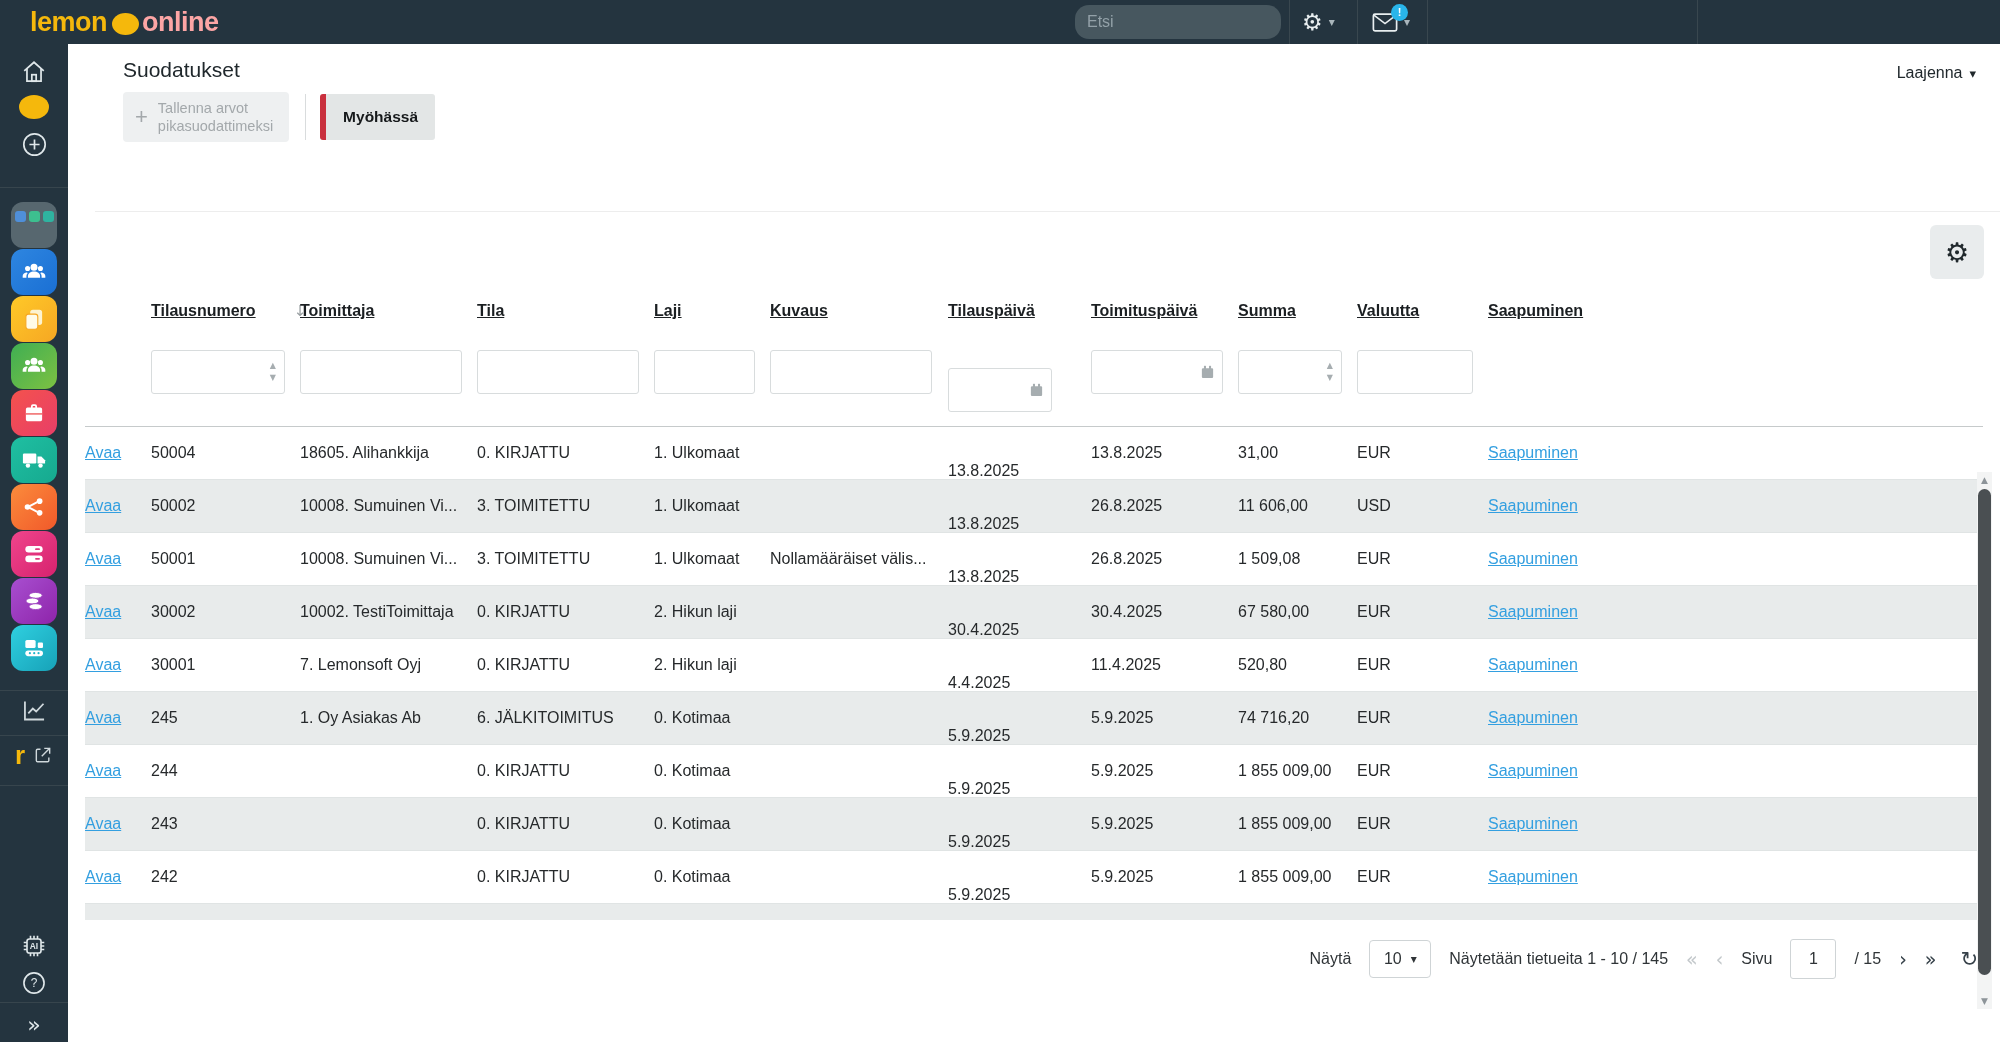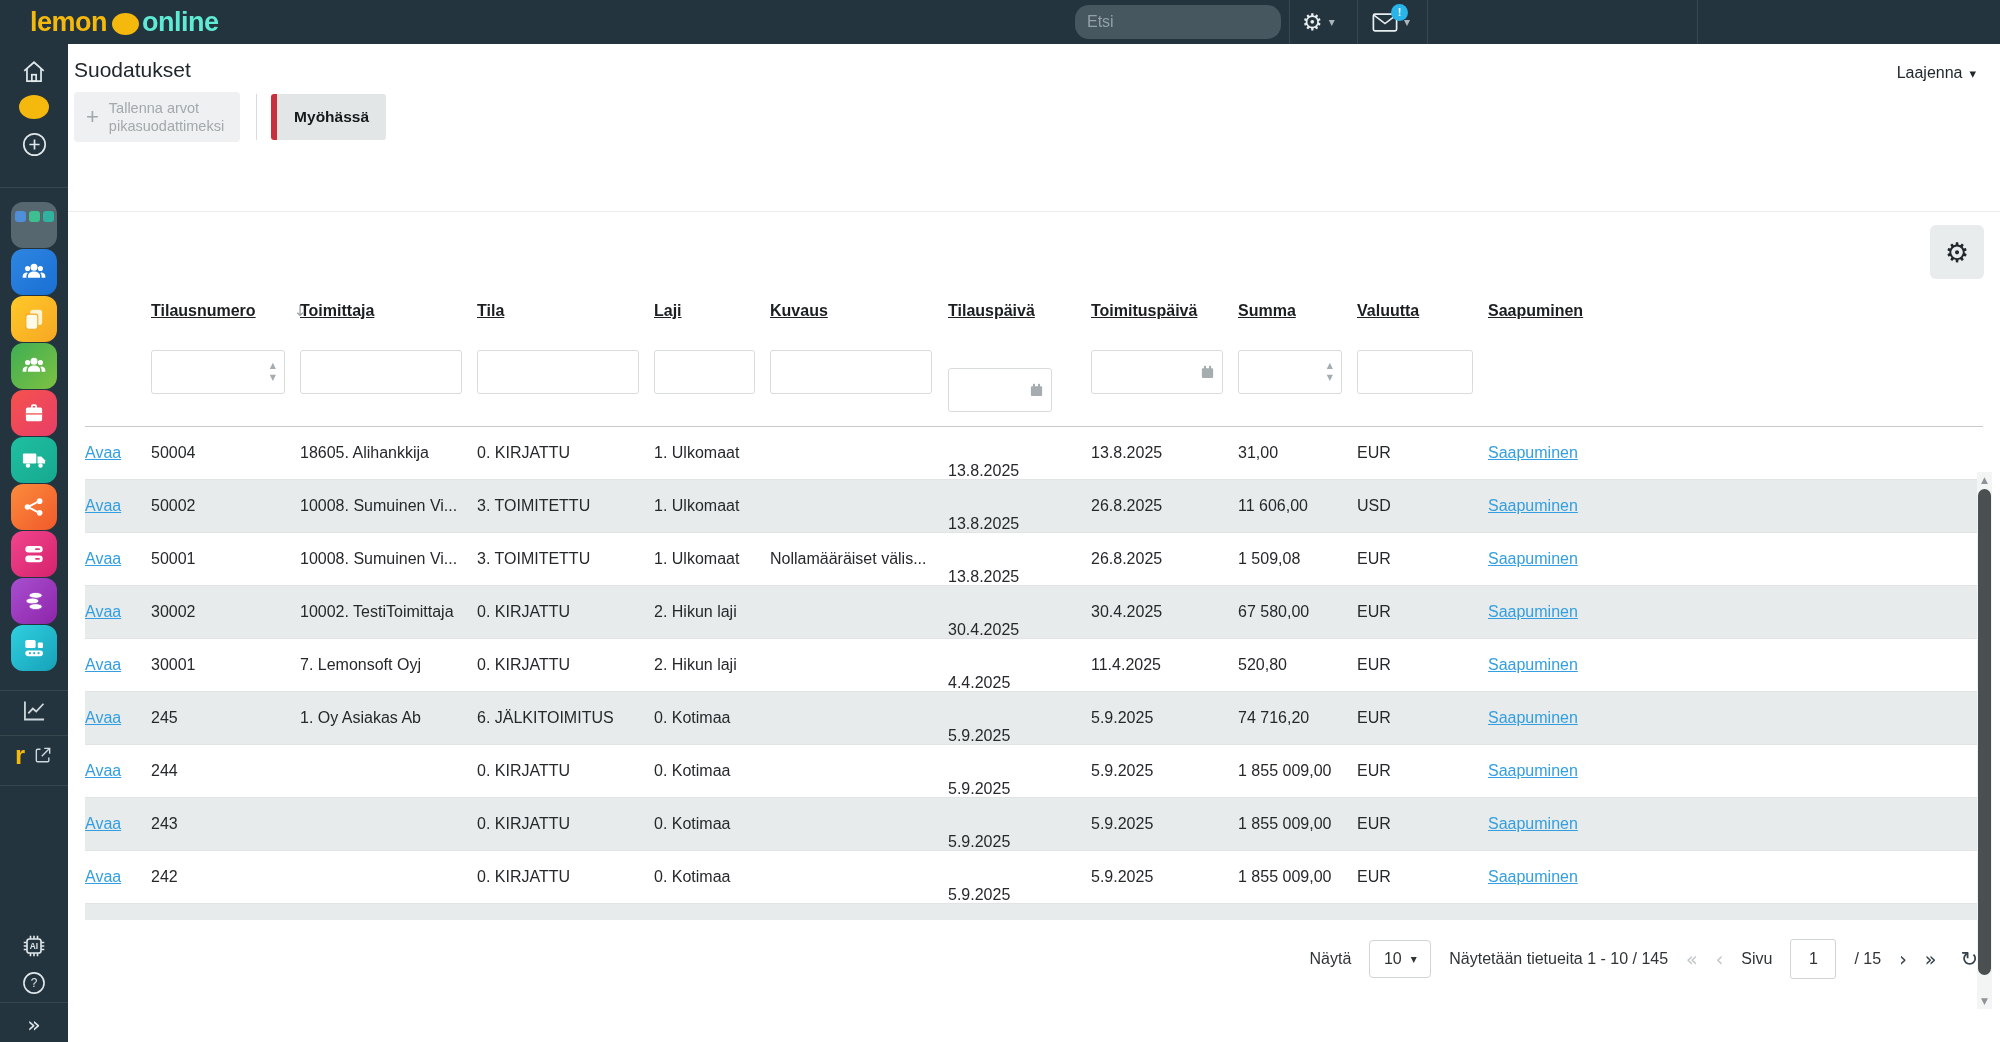--- a/index.html
+++ b/index.html
@@ -5,21 +5,21 @@
   * { margin:0; padding:0; box-sizing:border-box; }
   html,body { width:2000px; height:1042px; overflow:hidden; background:#fff;
     font-family:"Liberation Sans","DejaVu Sans",sans-serif; }
   .glyph { font-family:"DejaVu Sans",sans-serif; }
 
   
   .topbar { position:absolute; left:0; top:0; width:2000px; height:44px; background:#24343f; z-index:5; }
   .logo { position:absolute; left:30px; top:7px; display:flex; align-items:center; font-size:27px; font-weight:bold; letter-spacing:-0.5px; }
   .logo .lemon-word { color:#f5b80c; }
   .logo .lemon-dot { width:27px; height:22px; border-radius:50%; background:#f5b80c; margin:2px 3px 0 5px; }
-  .logo .online-word { color:#5eead4; }
+  .logo .online-word { color:#fca5a5; }
   .top-search { position:absolute; left:1075px; top:5px; width:206px; height:34px; background:#47575f; border:none; border-radius:14px; color:#dfe6e9; font-size:16px; padding:0 12px; }
   .top-search::placeholder { color:#93a1a8; }
   .top-div { position:absolute; top:0; width:1px; height:44px; background:#39474f; }
   .top-btn { position:absolute; top:0; height:44px; display:flex; align-items:center; gap:6px; cursor:pointer; }
   .caret { color:#aab6bc; font-size:12px; }
   .gear-glyph { color:#e8eef0; font-size:23px; line-height:1; }
   .badge { position:absolute; top:-9px; right:-10px; width:17px; height:17px; background:#29b5ea; border-radius:50%; color:#fff; font-size:11px; font-weight:bold; text-align:center; line-height:17px; }
 
   
   .sidebar { position:absolute; left:0; top:44px; width:68px; height:998px; background:#24343f; z-index:4; }
@@ -29,21 +29,21 @@
   .suite-minis { display:flex; gap:3px; align-items:flex-start; padding-bottom:18px; }
   .mini { width:11px; height:11px; border-radius:3px; }
 
   
   .main { position:absolute; left:68px; top:44px; width:1932px; height:998px; background:#fff; }
 
   .page-header { height:84px; display:flex; align-items:center; padding:0 24px 0 17px; border-bottom:1px solid #e7e9e9; }
   .page-title { font-size:27px; color:#1c2327; font-weight:500; }
   .btn-uusi { margin-left:auto; height:37px; background:#e9eced; border:none; border-radius:4px; font-size:16px; color:#1c2b33; display:flex; align-items:center; gap:8px; padding:0 16px; cursor:pointer; font-family:inherit; }
 
-  .filter-section { padding:14px 24px 0 6px; height:168px; position:relative; border-bottom:1px solid #ededed; }
+  .filter-section { padding:14px 24px 0 28px; height:168px; position:relative; border-bottom:1px solid #ededed;margin-left:27px; }
   .filters-title { font-size:21px; color:#20282c; font-weight:400; }
   .expand-link { position:absolute; right:24px; top:20px; font-size:16px; color:#20282c; cursor:pointer; display:flex; gap:7px; align-items:center; }
   .quick-title { font-size:16px; font-weight:bold; color:#16191b; margin-top:14px; }
   .quick-row { display:flex; align-items:center; margin-top:10px; height:50px; }
   .btn-savefilter { height:50px; background:#eef0f1; border:none; border-radius:4px; display:flex; align-items:center; gap:10px; padding:0 16px 0 12px; color:#a3a8ab; font-size:14.5px; text-align:left; cursor:pointer; font-family:inherit; line-height:1.25; }
   .btn-savefilter .plus { font-size:22px; font-weight:300; }
   .quick-sep { width:1px; height:46px; background:#d9dcdd; margin:0 14px 0 16px; }
   .btn-late { height:46px; background:#e3e6e6; border:none; border-left:6px solid #c9303e; border-radius:3px; padding:0 17px; font-size:15.5px; font-weight:600; color:#16191b; cursor:pointer; font-family:inherit; }
 
   .table-toolbar { height:82px; position:relative; }

